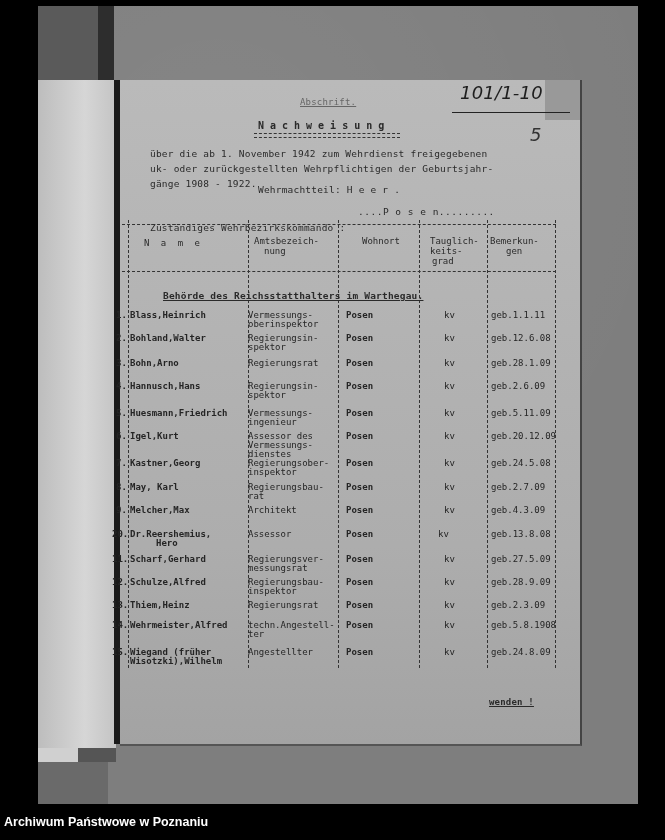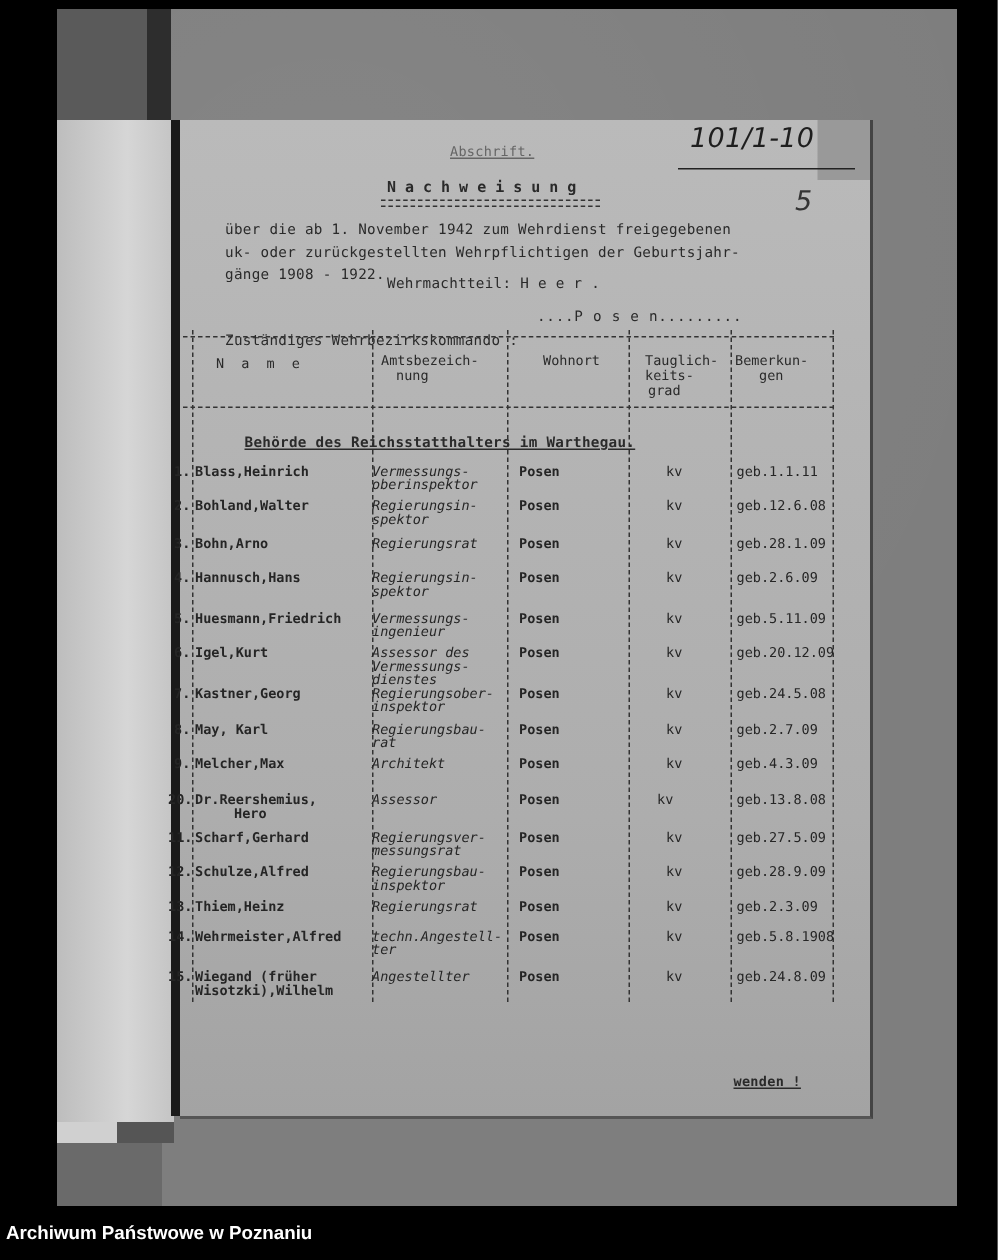--- a/index.html
+++ b/index.html
@@ -27,25 +27,25 @@
   .title-ul{position:absolute;left:254px;top:133px;width:146px;height:3px;border-top:1px dashed #333;border-bottom:1px dashed #333;}
   .intro{left:150px;font-size:9.5px;}
   .dline{position:absolute;border-top:1.5px dashed #333;}
   .vline{position:absolute;border-left:1.5px dashed #333;}
   .hdr{position:absolute;font-size:9px;color:#2a2a2a;line-height:10px;}
   .section{left:163px;top:290px;text-decoration:underline;font-weight:bold;font-size:9.5px;}
   .row{position:absolute;left:116px;width:460px;font-size:9px;color:#252525;}
   .row span{position:absolute;white-space:nowrap;line-height:9px;}
   .c-no{left:0px;font-weight:bold;}
   .c-name{left:14px;font-weight:bold;}
-  .c-amt{left:132px;font-style:italic;}
+  .c-amt{left:132px;}
   .c-ort{left:230px;font-weight:bold;}
   .c-tg{left:328px;}
   .c-bem{left:375px;font-weight:normal;}
-  .wenden{left:489px;top:717px;text-decoration:underline;font-weight:bold;font-size:9px;}
+  .wenden{left:489px;top:697px;text-decoration:underline;font-weight:bold;font-size:9px;}
   .footer{position:absolute;left:4px;top:815px;color:#fff;font-family:"Liberation Sans",sans-serif;font-weight:bold;font-size:12.5px;}
 </style>
 </head>
 <body>
 
 <div class="backing"></div>
 <div class="back-strip"></div>
 <div class="back-darkbar"></div>
 <div class="left-paper"></div>
 <div class="left-tab"></div>

